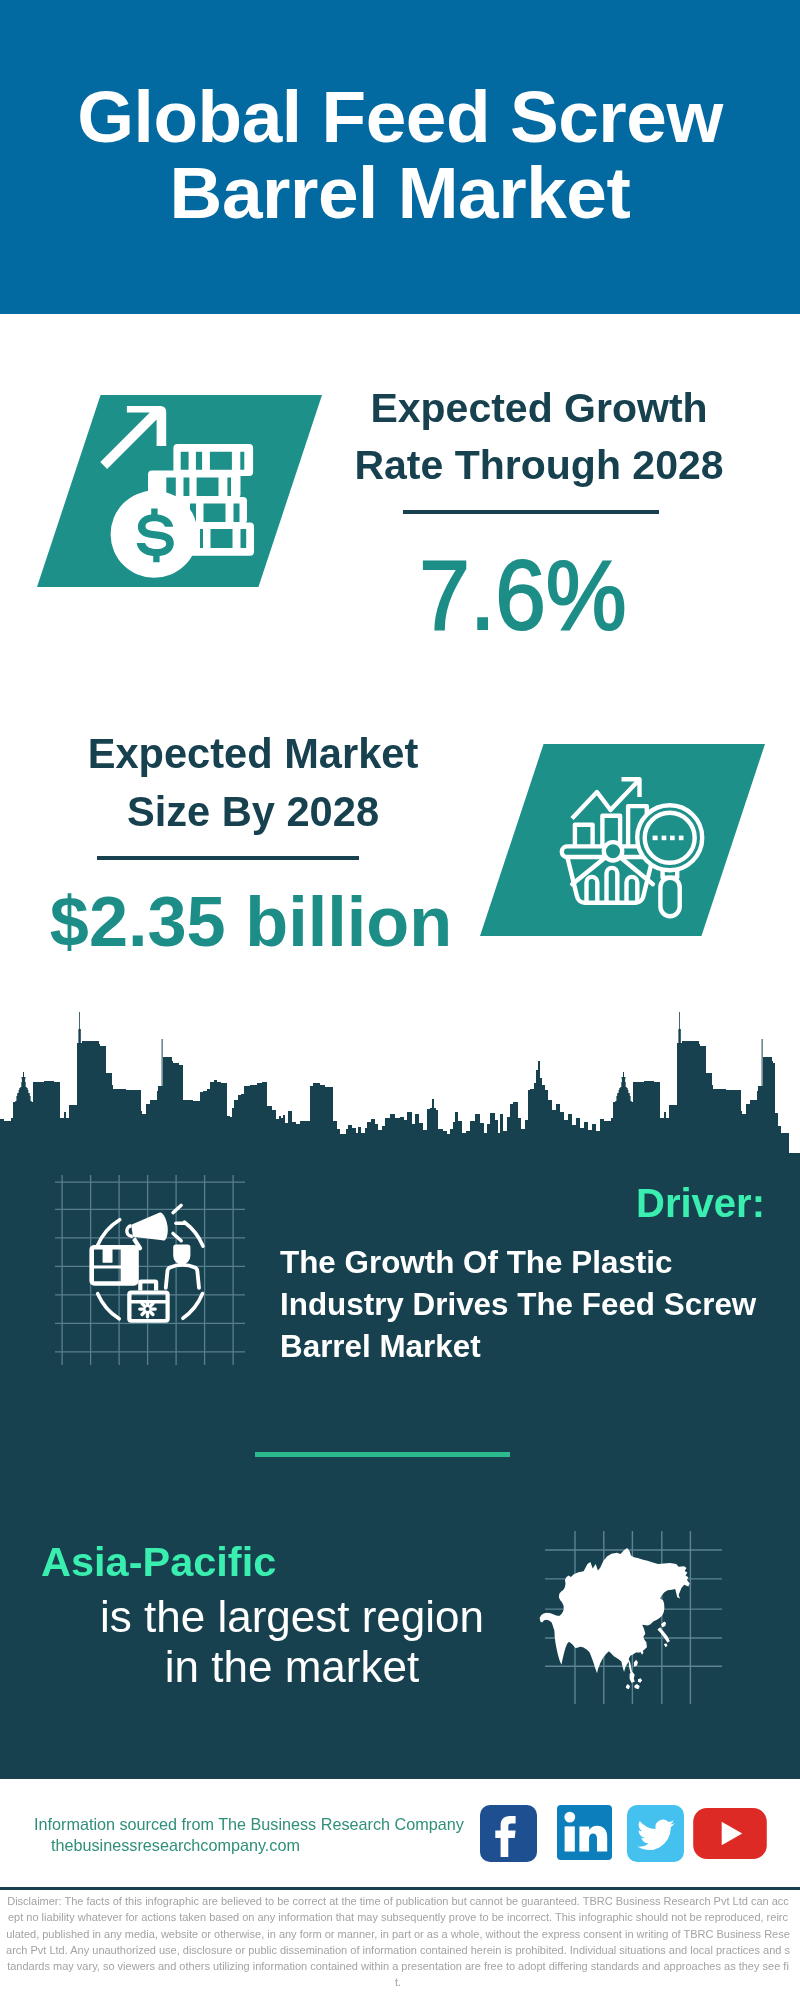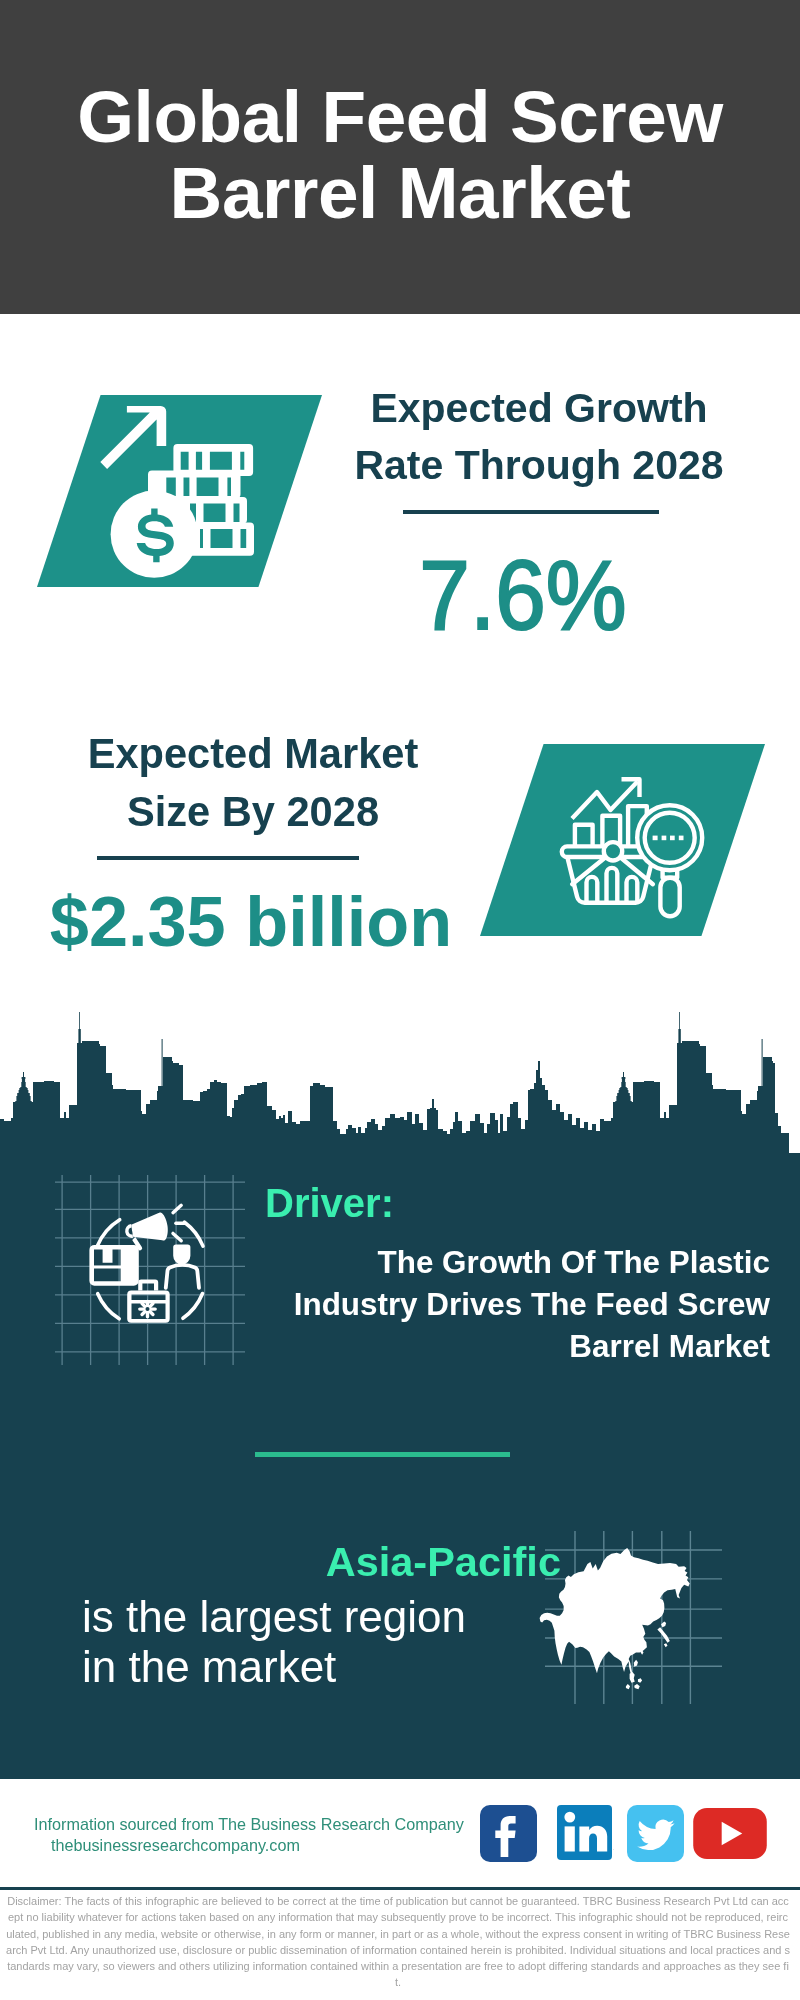--- a/index.html
+++ b/index.html
@@ -1,21 +1,21 @@
 <!DOCTYPE html>
 <html><head>
 <meta charset="utf-8">
 <title>Infographic</title>
 <style>
   html,body{margin:0;padding:0;}
   body{width:800px;height:2000px;background:#ffffff;font-family:"Liberation Sans",sans-serif;overflow:hidden;}
   .page{position:relative;width:800px;height:2000px;background:#fff;}
 
   
-  .header{position:absolute;left:0;top:0;width:800px;height:314px;background:#404040;}
+  .header{position:absolute;left:0;top:0;width:800px;height:314px;background:#0369a1;}
   .header h1{margin:0;position:absolute;left:0;top:79px;width:800px;text-align:center;color:#ffffff;
     font-size:73px;line-height:75.5px;font-weight:bold;letter-spacing:-0.45px;}
 
   
   .stat1{position:absolute;left:0;top:314px;width:648px;height:380px;}
   .icon1{position:absolute;left:100px;top:81px;}
   .para-tile{position:absolute;background:#1d9189;}
   .para1{left:37px;top:81px;width:285px;height:192px;
     clip-path:polygon(22.3% 0%,100% 0%,77.7% 100%,0% 100%);}
   .s1-head{position:absolute;left:339px;top:66px;width:400px;text-align:center;color:#17414f;
@@ -34,29 +34,29 @@
   .s2-rule{position:absolute;left:97px;top:162px;width:262px;height:4px;background:#17414f;}
   .s2-val{position:absolute;left:6px;top:190px;width:490px;text-align:center;color:#1d8e87;
     font-size:70.3px;line-height:76px;font-weight:bold;}
 
   
   .dark{position:absolute;left:0;top:1160px;width:800px;height:619px;background:#17414f;}
   .skyline{position:absolute;left:0;top:984px;width:800px;height:176px;overflow:hidden;}
   .skyline svg{display:block;}
 
   .driver-icon{position:absolute;left:55px;top:1175px;width:190px;height:190px;}
-  .driver-head{position:absolute;left:265px;top:1183px;width:500px;text-align:left;color:#3aeeaf;
+  .driver-head{position:absolute;left:265px;top:1183px;width:500px;text-align:right;color:#3aeeaf;
     font-size:40px;line-height:40px;font-weight:bold;}
-  .driver-text{position:absolute;left:280px;top:1242px;width:490px;text-align:right;color:#ffffff;
+  .driver-text{position:absolute;left:280px;top:1242px;width:490px;text-align:left;color:#ffffff;
     font-size:31.4px;line-height:42px;font-weight:bold;}
   .mid-rule{position:absolute;left:255px;top:1452px;width:255px;height:5px;background:#2bbb8e;}
 
-  .region-head{position:absolute;left:41px;top:1541px;width:520px;font-size:42px;text-align:right;color:#3aeeaf;
+  .region-head{position:absolute;left:41px;top:1541px;width:520px;font-size:42px;text-align:left;color:#3aeeaf;
     font-size:41.5px;line-height:41px;font-weight:bold;}
-  .region-text{position:absolute;left:82px;top:1592px;width:420px;color:#ffffff;
+  .region-text{position:absolute;left:82px;top:1592px;width:420px;text-align:center;color:#ffffff;
     font-size:44px;line-height:49.5px;font-weight:normal;}
   .map-wrap{position:absolute;left:535px;top:1531px;width:190px;height:175px;}
 
   
   .footer{position:absolute;left:0;top:1779px;width:800px;height:110px;background:#fff;}
   .src{position:absolute;left:34px;top:35px;color:#2f8f79;font-size:16.2px;line-height:20.7px;}
   .src .l2{display:block;margin-left:17px;}
   .social{position:absolute;top:26px;left:480px;display:flex;align-items:flex-start;}
   .social .ic{display:block;line-height:0;}
   .social [data-name="facebook-icon"]{margin-right:20px;}

